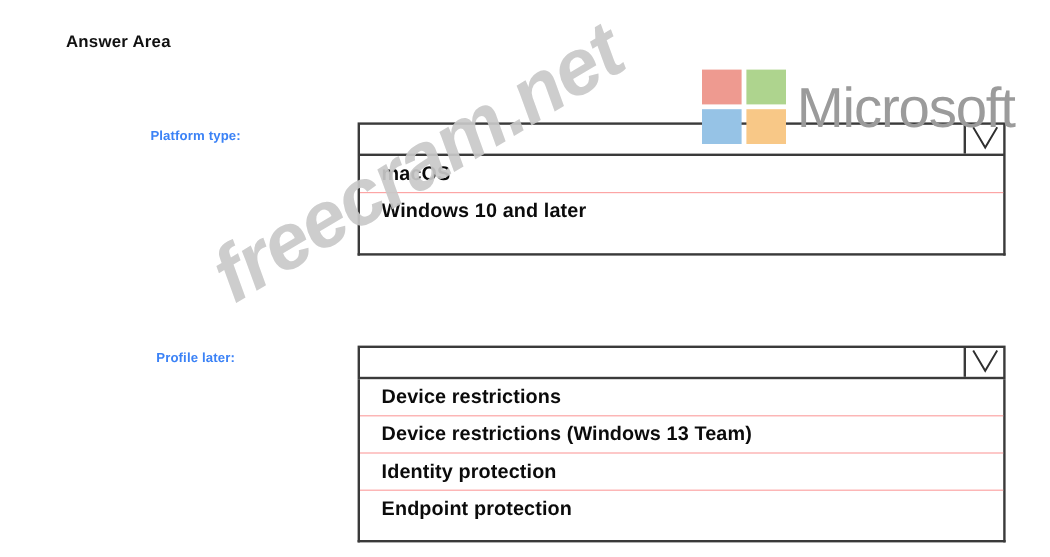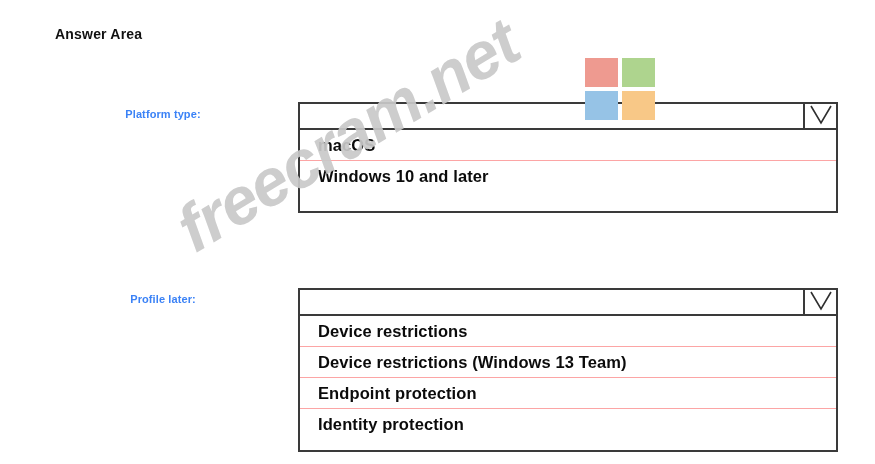--- a/index.html
+++ b/index.html
@@ -195,29 +195,30 @@
       <div class="combo-arrow-btn">
         <svg class="chev" viewBox="0 0 22 20">
           <path d="M1 1 L11 18 L21 1" fill="none" stroke="#2f2f2f" stroke-width="1.6"></path>
         </svg>
       </div>
     </div>
 
     <div class="option-list list-profile">
       <div class="option-item">Device restrictions</div>
       <div class="option-item">Device restrictions (Windows 13 Team)</div>
+      <div class="option-item">Identity protection</div>
       <div class="option-item">Endpoint protection</div>
-      <div class="option-item">Identity protection</div>
     </div>
   </div>
 
   <div class="ms-logo">
     <div class="ms-squares">
       <div class="ms-sq" id="sq0" style="background: rgb(238, 154, 144);"></div>
       <div class="ms-sq" id="sq1" style="background: rgb(174, 212, 142);"></div>
       <div class="ms-sq" id="sq2" style="background: rgb(150, 195, 230);"></div>
       <div class="ms-sq" id="sq3" style="background: rgb(248, 200, 135);"></div>
     </div>
+    <div class="ms-wordmark" id="ms-word" style="color: rgb(155, 155, 155);">Microsoft</div>
   </div>
 
   <div class="watermark" id="wm" style="color: rgb(201, 201, 201);">freecram.net</div>
 
 </div>
 
 </body></html>

